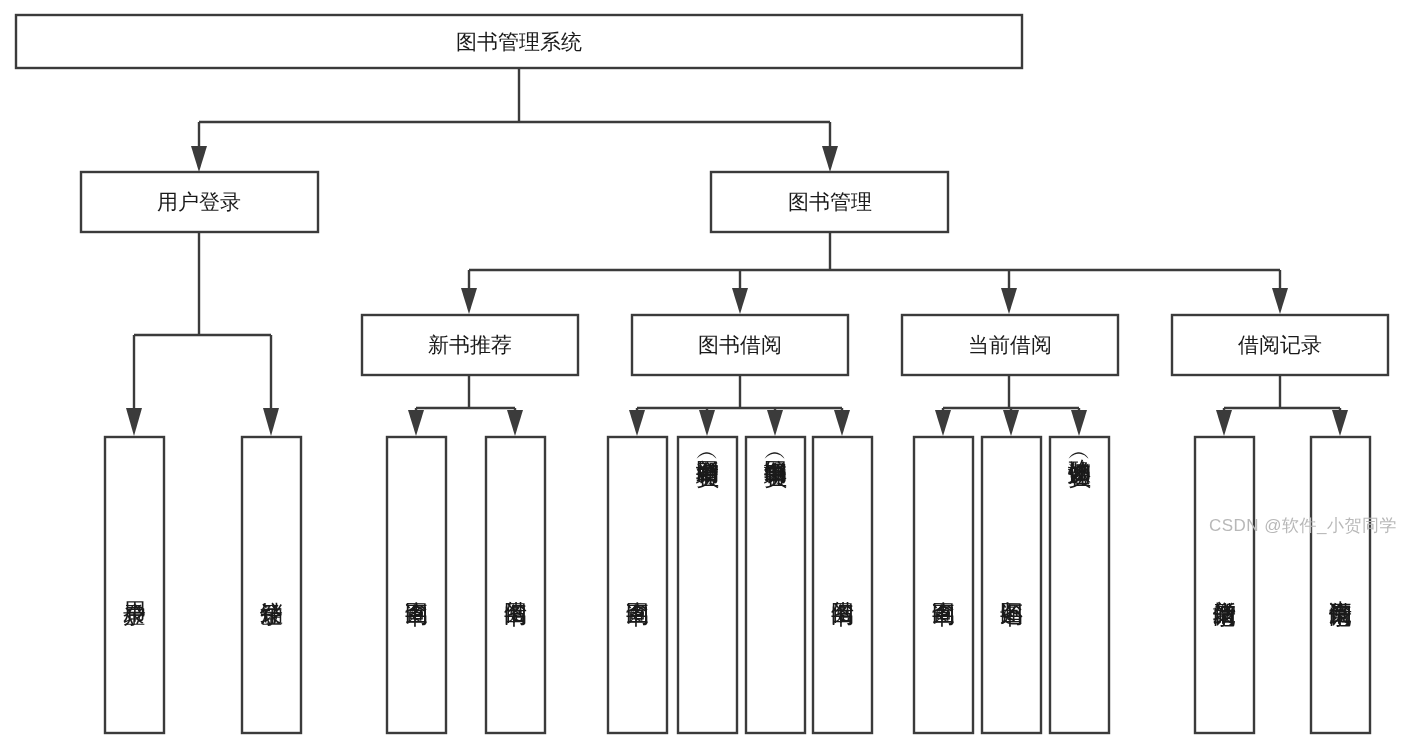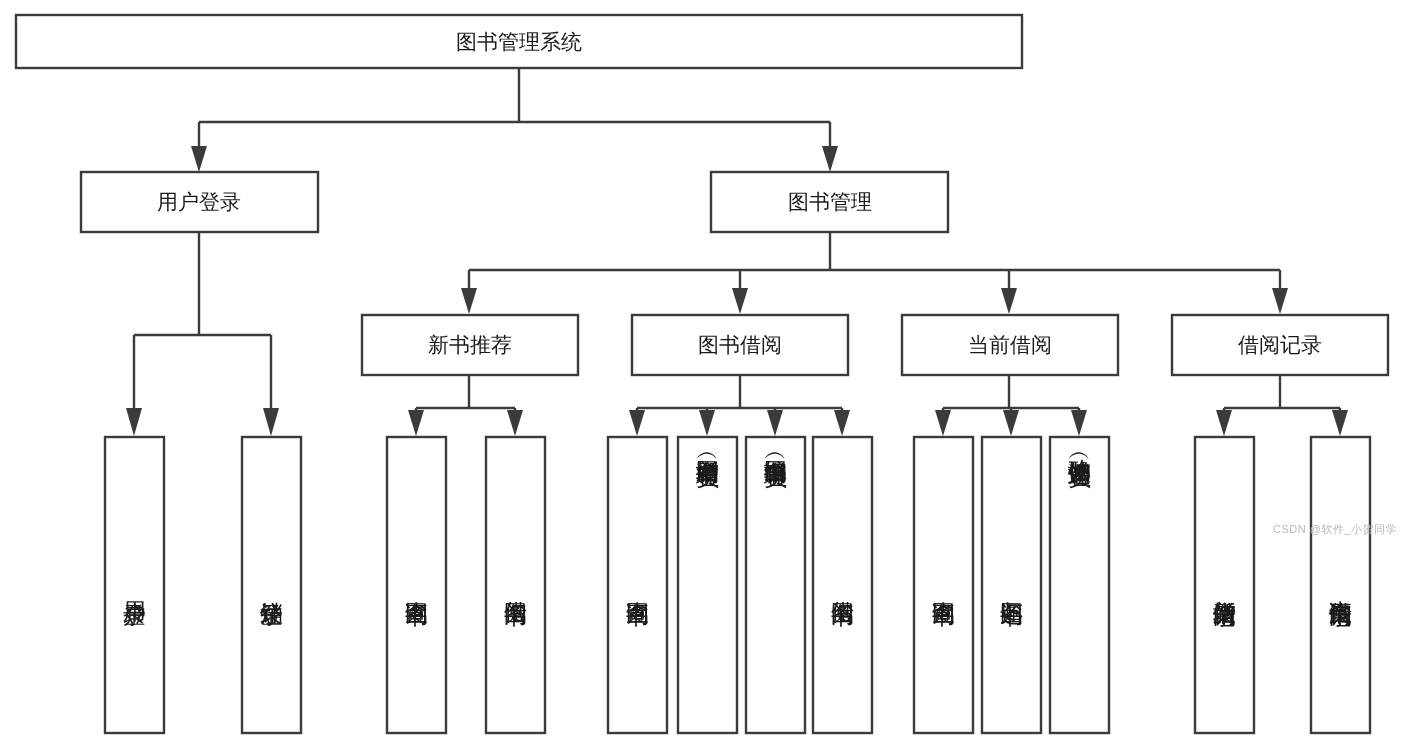--- a/index.html
+++ b/index.html
@@ -64,21 +64,21 @@
     color: #1a1a1a;
     letter-spacing: 1px;
     white-space: nowrap;
     text-align: center;
   }
   .watermark {
     position: absolute;
     right: 8px;
     bottom: 6px;
     font-family: "Liberation Sans", "DejaVu Sans", sans-serif;
-    font-size: 11px;
+    font-size: 17px;
     color: #b8b8b8;
     letter-spacing: 0.5px;
     user-select: none;
   }
 </style>
 </head>
 <body>
 
 <div id="diagram-root">
 

